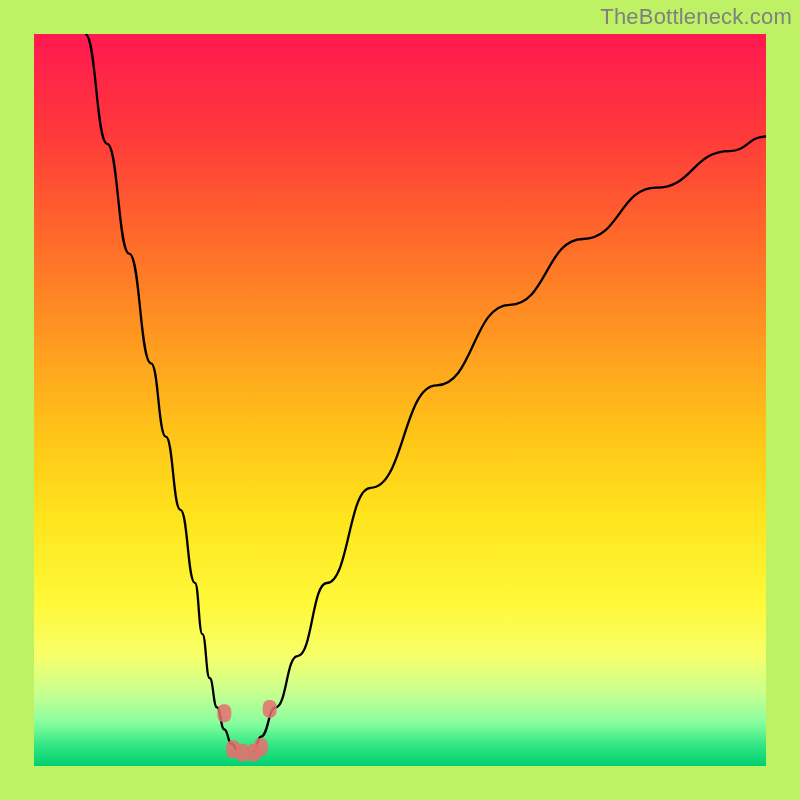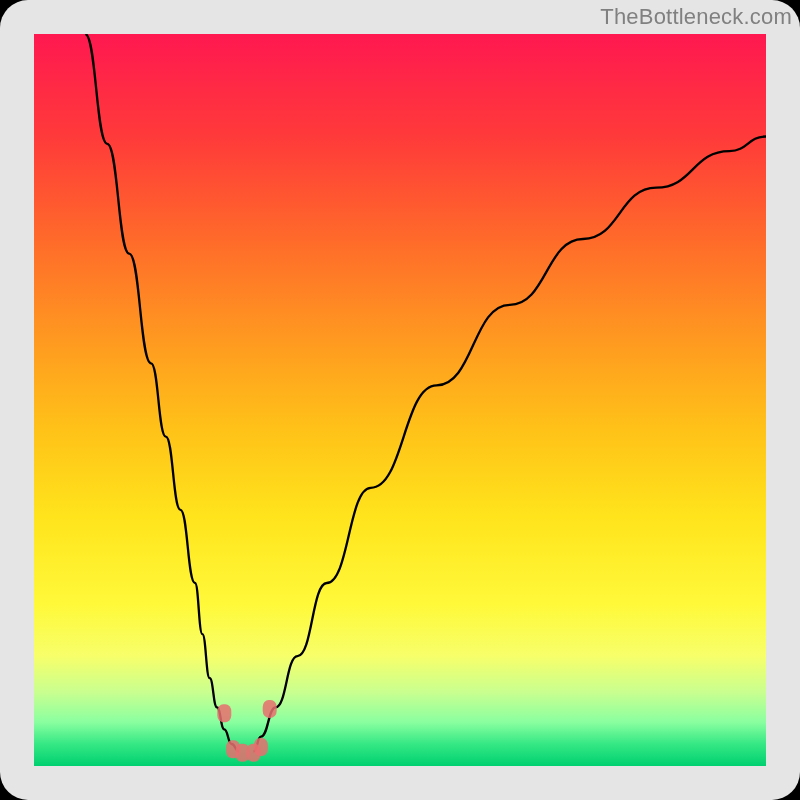--- a/index.html
+++ b/index.html
@@ -9,22 +9,21 @@
     height: 800px;
     background: #000;
     overflow: hidden;
   }
   .frame {
     position: absolute;
     left: 0;
     top: 0;
     width: 800px;
     height: 800px;
-    background: #e5e5e5;
-    border-radius: 28px;
+    background: #bef264;
   }
   .plot-area {
     position: absolute;
     left: 34px;
     top: 34px;
     width: 732px;
     height: 732px;
     background: linear-gradient(
       to bottom,
       #ff1850 0%,

